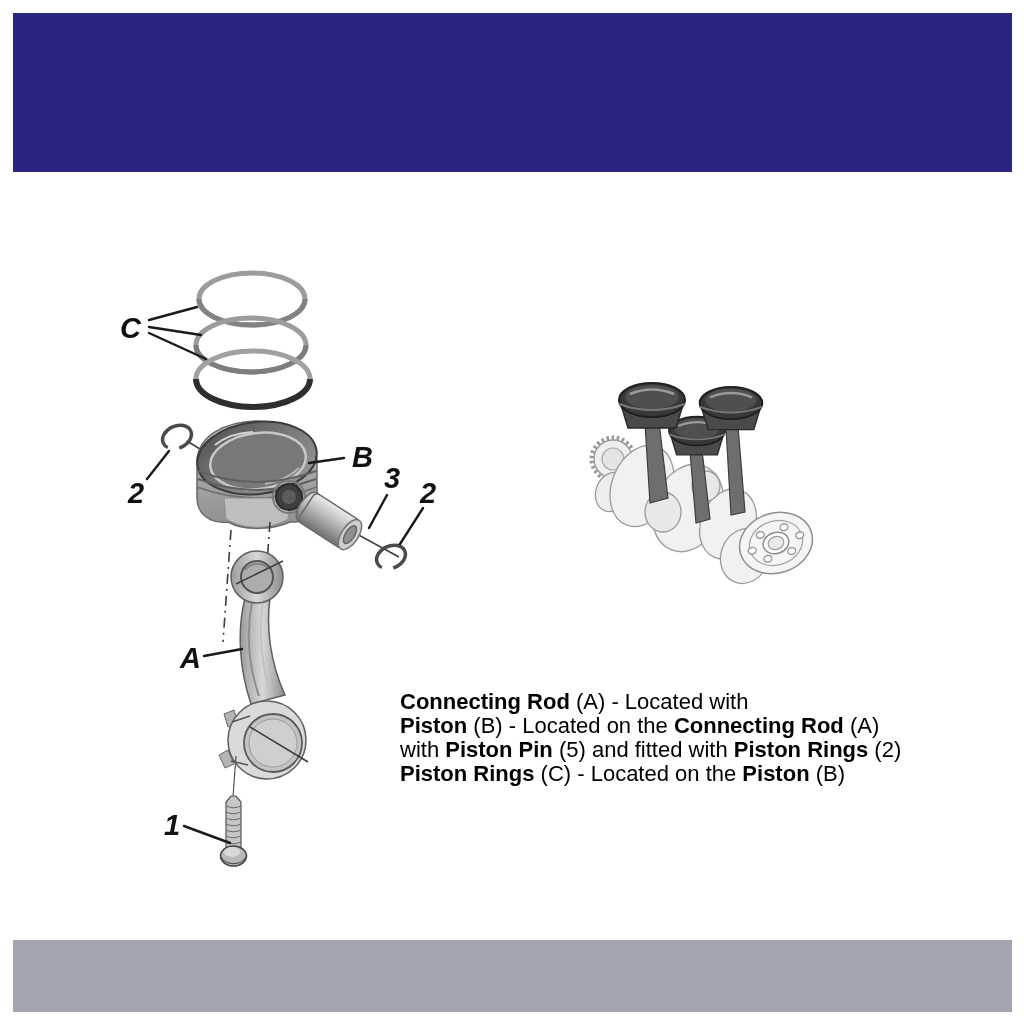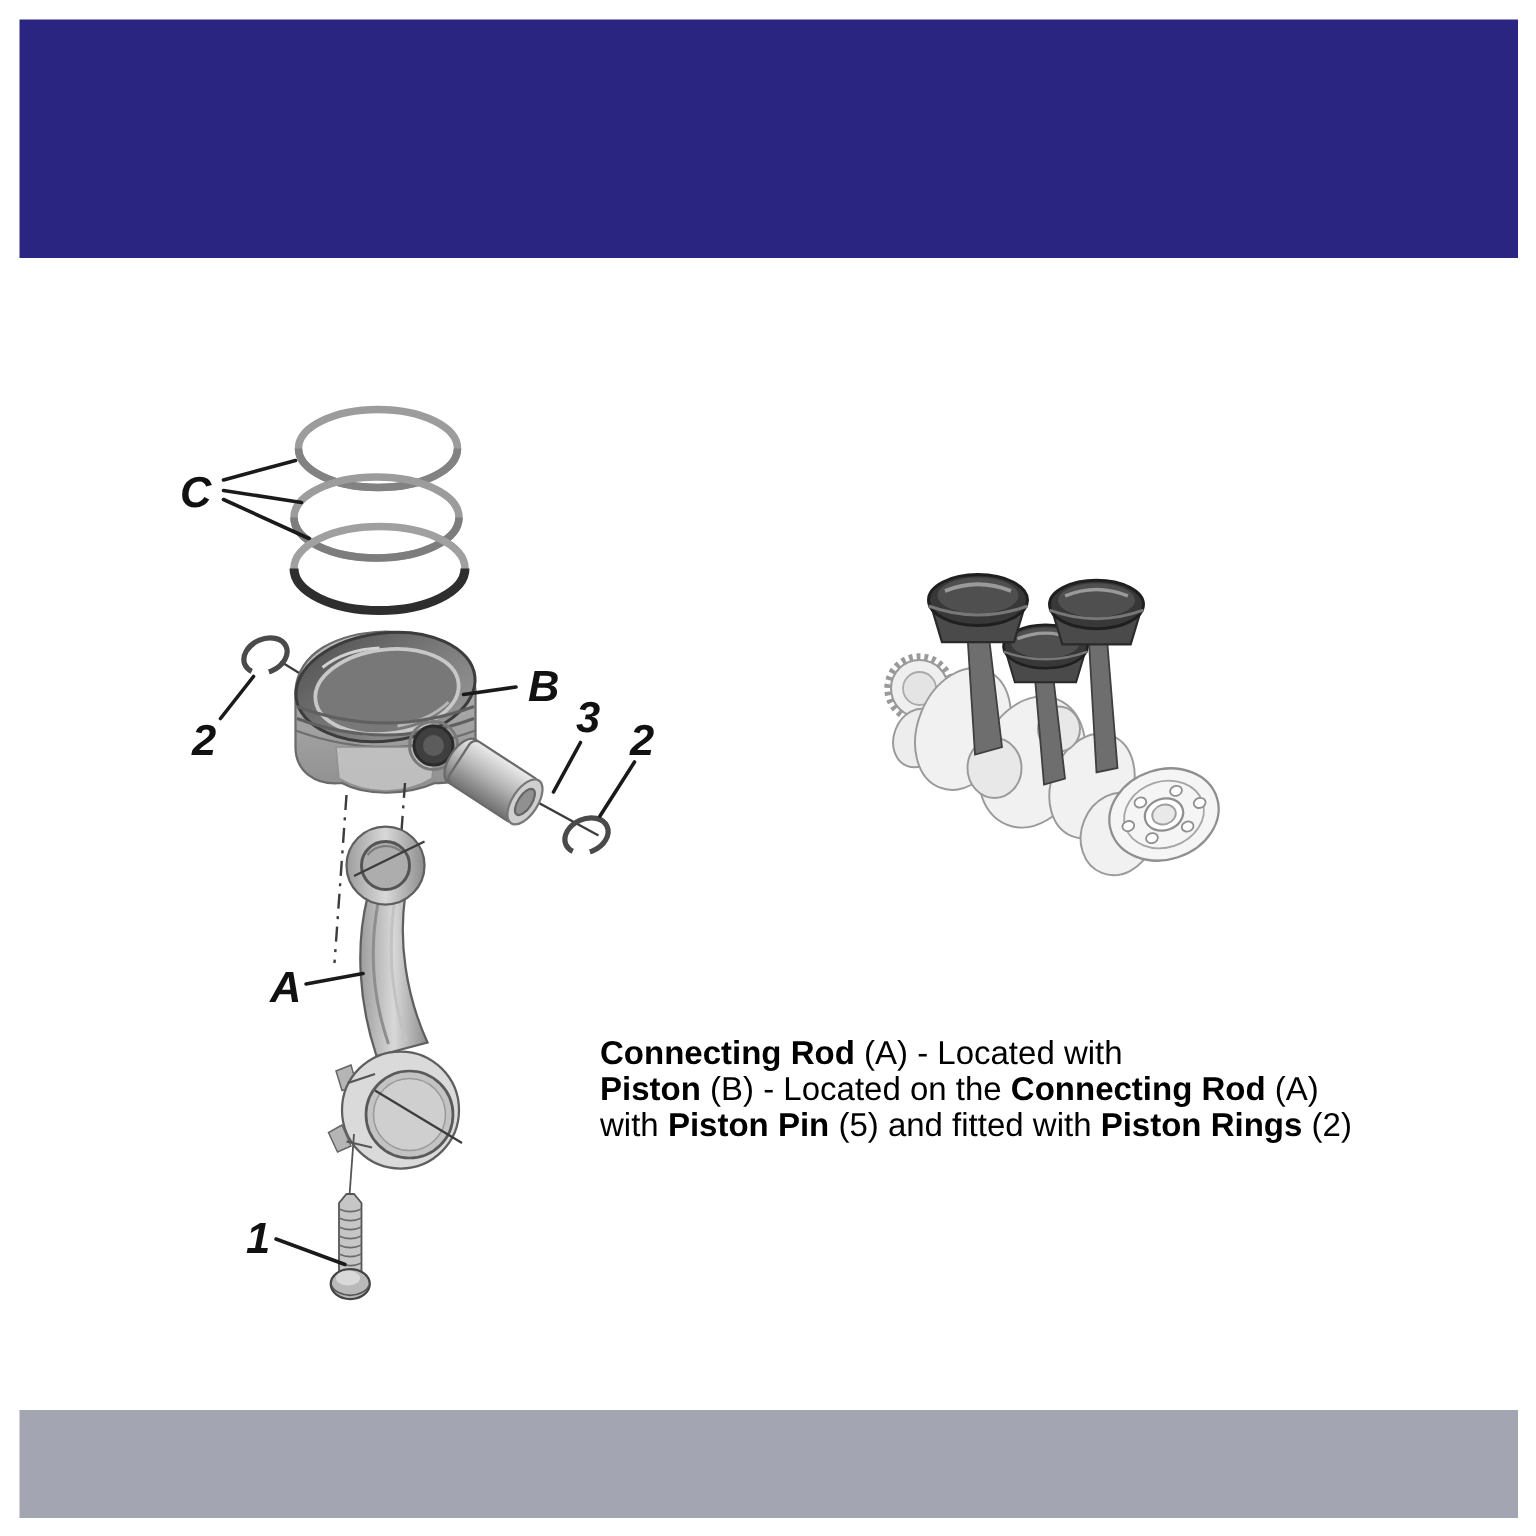--- a/index.html
+++ b/index.html
@@ -205,15 +205,16 @@
         <path d="M-22,-6 Q0,-15 22,-6" fill="none" stroke="#9a9a9a" stroke-width="2.5"></path>
         <path d="M-33,4 Q0,16 33,4" fill="none" stroke="#777777" stroke-width="2"></path>
       </g>
     </g>
   </svg>
 
   <div class="description">
       <div class="desc-line"><b>Connecting Rod</b><span> (A) - Located with</span></div>
       <div class="desc-line"><b>Piston</b><span> (B) - Located on the </span><b>Connecting Rod</b><span> (A)</span></div>
       <div class="desc-line"><span>with </span><b>Piston Pin</b><span> (5) and fitted with </span><b>Piston Rings</b><span> (2)</span></div>
+      <div class="desc-line"><b>Piston Rings</b><span> (C) - Located on the </span><b>Piston</b><span> (B)</span></div>
     </div>
 
 </div>
 
 </body></html>

